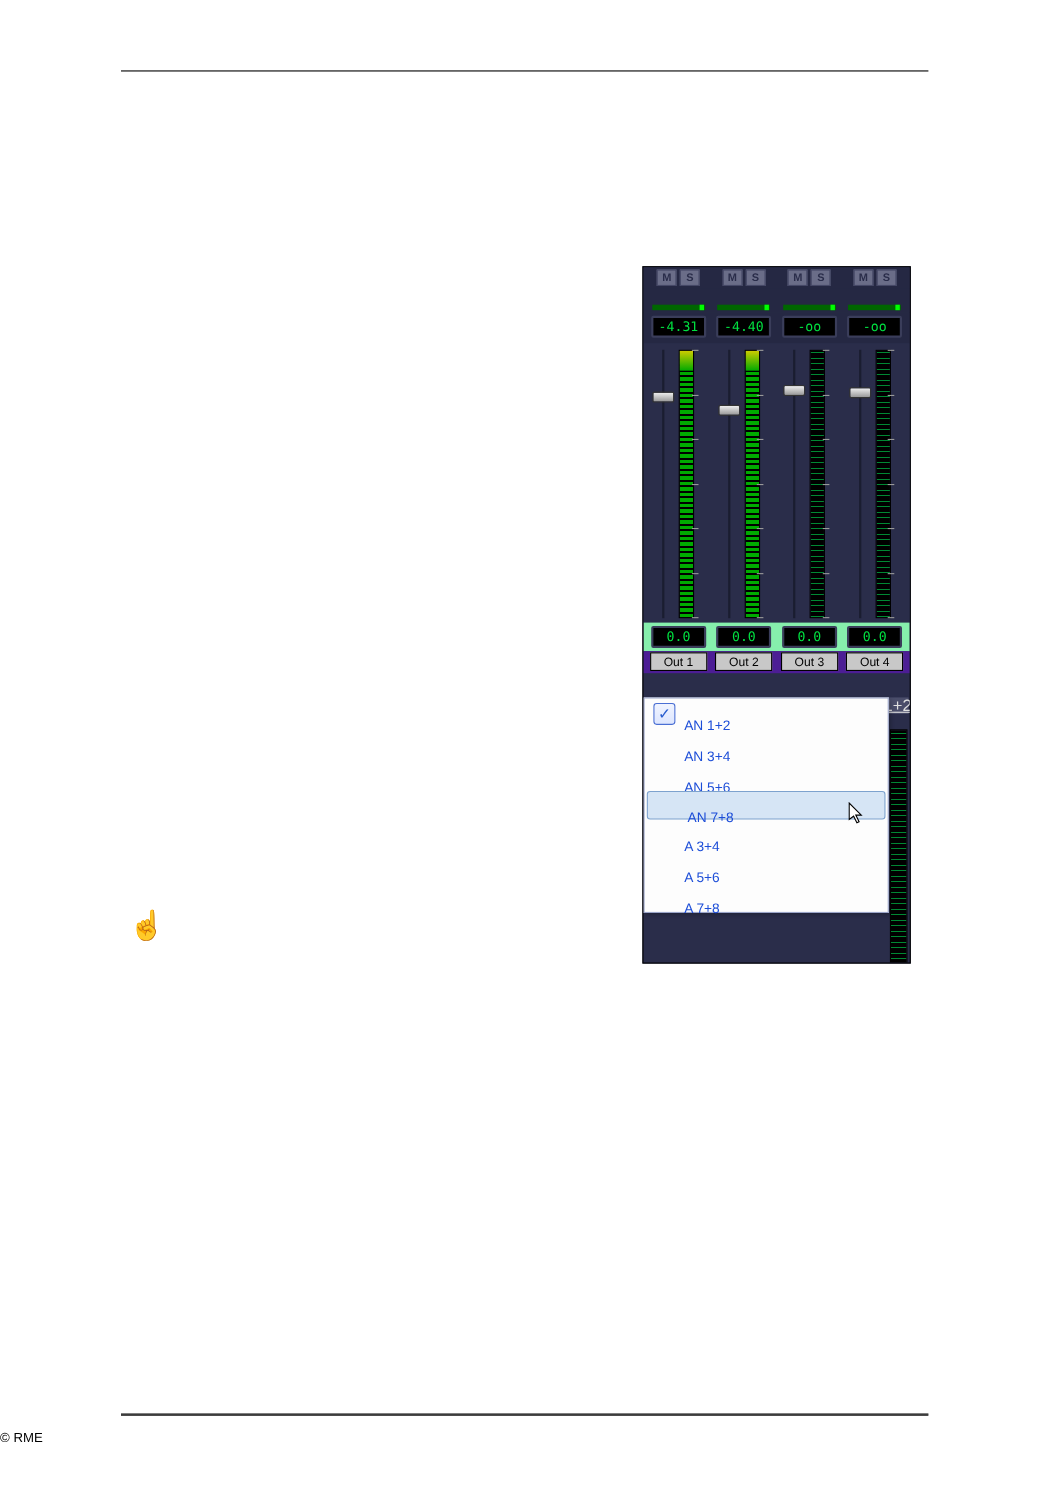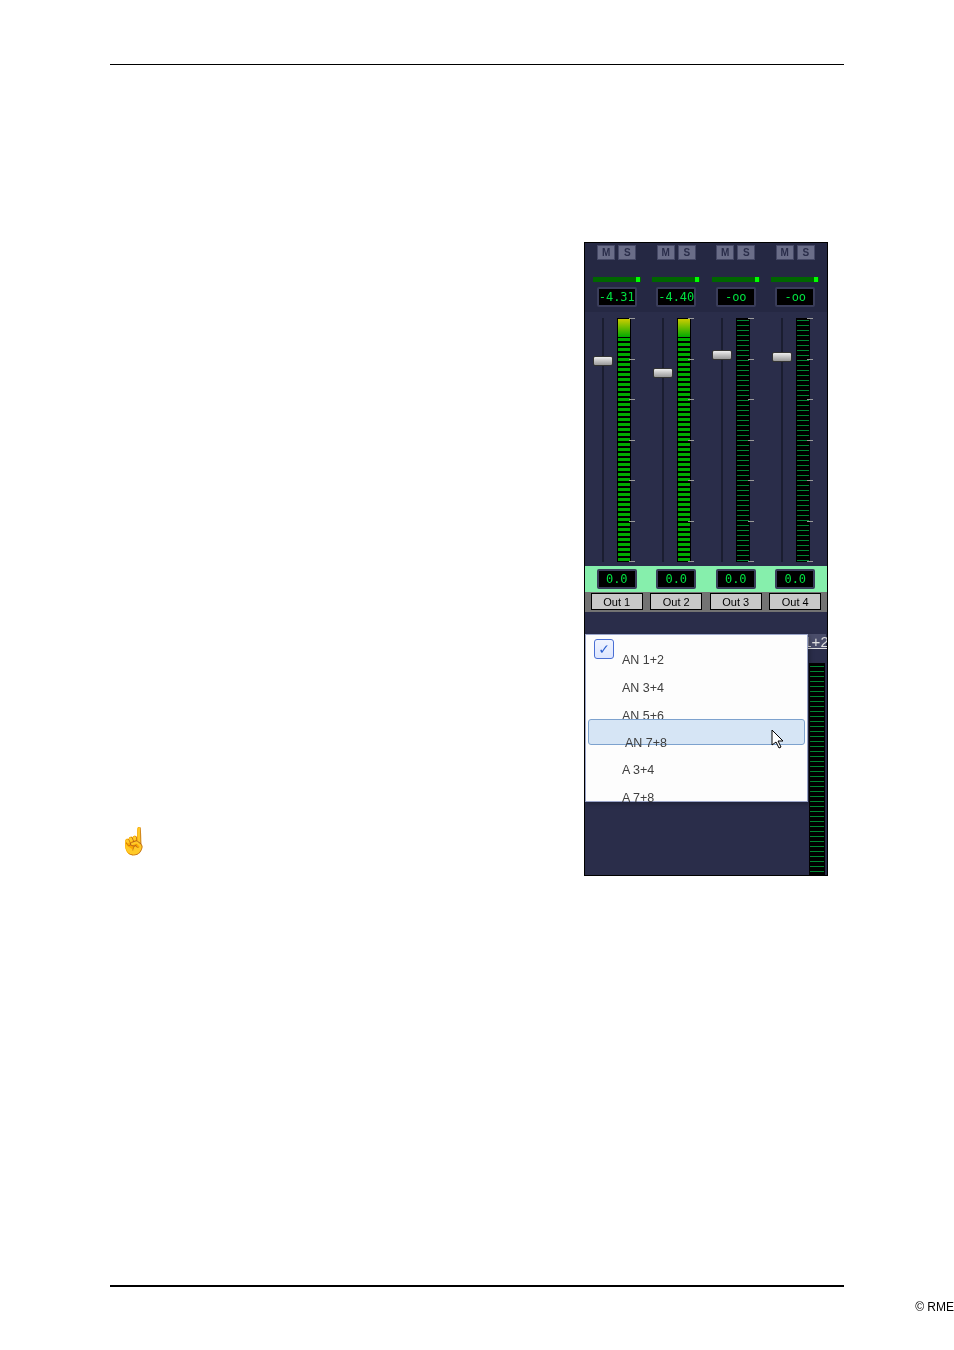--- a/index.html
+++ b/index.html
@@ -31,21 +31,21 @@
     right: 110px;
     height: 2px;
     border-top: 1px solid #000;
     border-bottom: 1px solid #000;
   }
   .footer {
     position: absolute;
     top: 1300px;
     width: 100%;
     left: 0;
-    text-align: right;
+    text-align: left;
     font-size: 12px;
     font-family: Arial, sans-serif;
   }
   
   .mixer-fig {
     position: absolute;
     top: 242px;
     left: 584px;
     width: 244px;
     height: 634px;
@@ -110,21 +110,21 @@
     height: 28px;
     background: #252843;
     padding: 3px 2px 0 2px;
   }
   .value-row .v {
     width: 60px;
     display: flex;
     justify-content: center;
   }
   .vbox {
-    width: 40px;
+    width: 50px;
     height: 20px;
     background: #000;
     border: 2px solid #3a3d5a;
     border-radius: 2px;
     color: #00e040;
     font-family: monospace;
     font-size: 12px;
     display: flex;
     align-items: center;
     justify-content: center;
@@ -194,21 +194,21 @@
   .val2-row {
     display: flex;
     height: 26px;
     background: #86efac;
     padding: 3px 2px 0 2px;
   }
   .val2-row .v { width: 60px; display: flex; justify-content: center; }
   .out-row {
     display: flex;
     height: 20px;
-    background: #737373;
+    background: #4c1d95;
     padding: 1px 2px 0 2px;
   }
   .out-row .o { width: 60px; display: flex; justify-content: center; }
   .out-label {
     width: 52px;
     height: 17px;
     background: #c8c8c8;
     border: 1px solid #000;
     font-size: 11px;
     display: flex;
@@ -254,21 +254,21 @@
     color: #2a5fd0;
     font-size: 14px;
   }
   .dd-item.hover {
     background: #d6e5f5;
     border: 1px solid #7da2ce;
     margin: 0 2px;
     border-radius: 3px;
     height: 26px;
   }
-  .dd-label { color: #404040; margin-top: 22px; }
+  .dd-label { color: #1d4ed8; margin-top: 22px; }
   .cursor {
     position: absolute;
     top: 486px;
     left: 186px;
     font-size: 20px;
     color: #000;
     text-shadow: 0 0 2px #fff;
   }
   .side-tag-top {
     position: absolute;
@@ -483,20 +483,24 @@
         <div class="dd-item hover">
           <div class="dd-check-slot"></div>
           <div class="dd-label">AN 7+8</div>
         </div>
         <div class="dd-item">
           <div class="dd-check-slot"></div>
           <div class="dd-label">A 3+4</div>
         </div>
         <div class="dd-item">
           <div class="dd-check-slot"></div>
+          <div class="dd-label">A 5+6</div>
+        </div>
+        <div class="dd-item">
+          <div class="dd-check-slot"></div>
           <div class="dd-label">A 7+8</div>
         </div>
       </div>
     <div class="cursor">
       <svg width="16" height="22" viewBox="0 0 16 22">
         <path d="M1 1 L1 16 L5 13 L8 19 L10 18 L7 12 L12 12 Z" fill="#fff" stroke="#000" stroke-width="1"></path>
       </svg>
     </div>
   </div>
 

